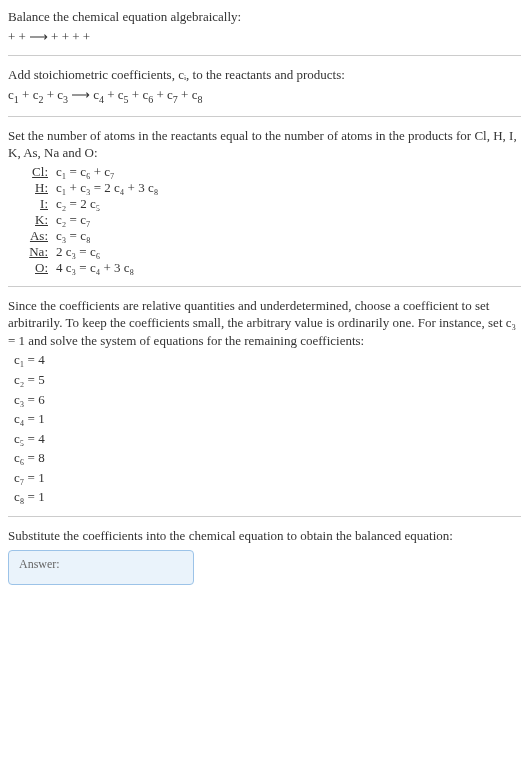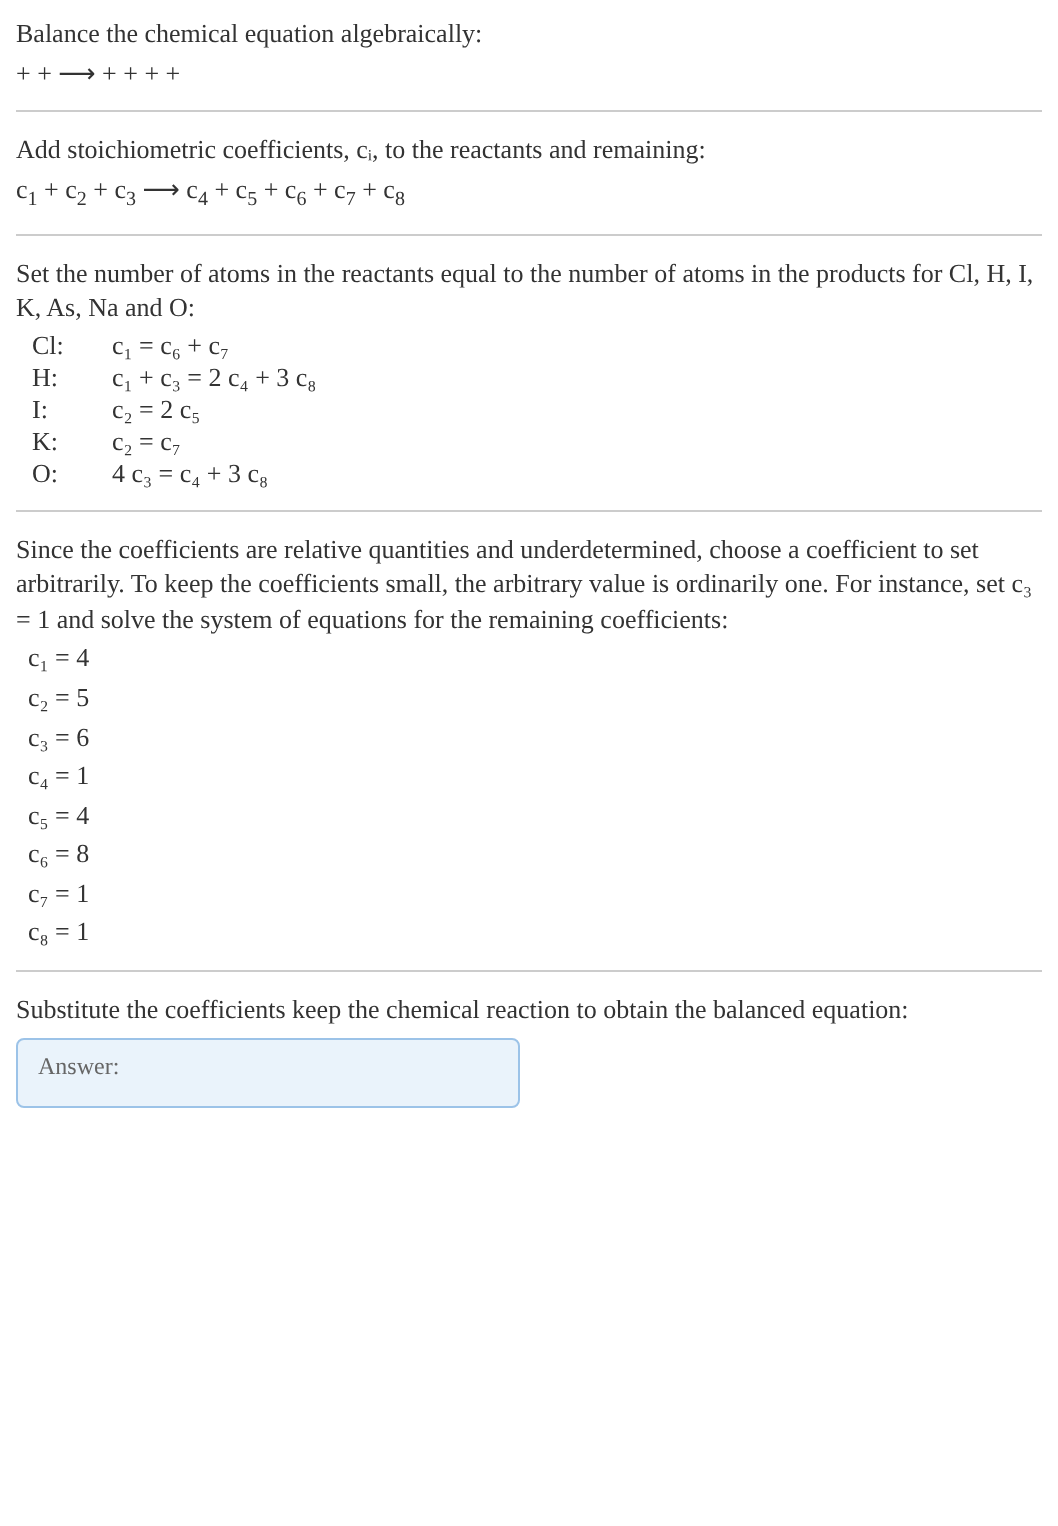--- a/index.html
+++ b/index.html
@@ -23,49 +23,51 @@
   table.atoms {
     border-collapse: collapse;
     margin: 2px 0 2px 4px;
   }
   table.atoms td {
     padding: 0 4px;
     vertical-align: baseline;
     font-size: 13px;
   }
   table.atoms td.lab {
+    text-align: right;
     width: 32px;
+    text-decoration: underline;
   }
   .answer-box {
     border: 1px solid #9cc3e8;
     background: #eaf3fb;
     border-radius: 4px;
     padding: 6px 10px 8px 10px;
     margin-top: 6px;
-    width: 252px;
+    width: 186px;
     box-sizing: border-box;
   }
   .answer-label {
     font-size: 12px;
     color: #666;
     margin-bottom: 4px;
   }
   .answer-eq {
     padding-left: 20px;
   }
 </style>
 </head>
 <body>
 
 <div class="line">Balance the chemical equation algebraically:</div>
 <div class="line"> +  +  ⟶  +  +  +  + </div>
 
 <hr class="sep">
 
-<div class="line">Add stoichiometric coefficients, cᵢ, to the reactants and remaining:</div>
+<div class="line">Add stoichiometric coefficients, cᵢ, to the reactants and products:</div>
 <div class="line">
   <span><span>c</span><sub>1</sub></span><span>  + </span>
   <span><span>c</span><sub>2</sub></span><span>  + </span>
   <span><span>c</span><sub>3</sub></span><span>   ⟶ </span>
   <span><span>c</span><sub>4</sub></span><span>  + </span>
   <span><span>c</span><sub>5</sub></span><span>  + </span>
   <span><span>c</span><sub>6</sub></span><span>  + </span>
   <span><span>c</span><sub>7</sub></span><span>  + </span>
   <span><span>c</span><sub>8</sub></span>
 </div>
@@ -85,37 +87,45 @@
       </tr>
   <tr>
         <td class="lab">I:</td>
         <td>c₂ = 2 c₅</td>
       </tr>
   <tr>
         <td class="lab">K:</td>
         <td>c₂ = c₇</td>
       </tr>
   <tr>
+        <td class="lab">As:</td>
+        <td>c₃ = c₈</td>
+      </tr>
+  <tr>
+        <td class="lab">Na:</td>
+        <td>2 c₃ = c₆</td>
+      </tr>
+  <tr>
         <td class="lab">O:</td>
         <td>4 c₃ = c₄ + 3 c₈</td>
       </tr>
 </tbody>
   </table>
 
 <hr class="sep">
 
 <div class="line">Since the coefficients are relative quantities and underdetermined, choose a coefficient to set arbitrarily. To keep the coefficients small, the arbitrary value is ordinarily one. For instance, set c₃ = 1 and solve the system of equations for the remaining coefficients:</div>
 <div class="line indent">c₁ = 4</div>
 <div class="line indent">c₂ = 5</div>
 <div class="line indent">c₃ = 6</div>
 <div class="line indent">c₄ = 1</div>
 <div class="line indent">c₅ = 4</div>
 <div class="line indent">c₆ = 8</div>
 <div class="line indent">c₇ = 1</div>
 <div class="line indent">c₈ = 1</div>
 
 <hr class="sep">
 
-<div class="line">Substitute the coefficients keep the chemical reaction to obtain the balanced equation:</div>
+<div class="line">Substitute the coefficients into the chemical equation to obtain the balanced equation:</div>
 
 <div class="answer-box">
   <div class="answer-label">Answer:</div>
 </div>
 
 </body></html>

